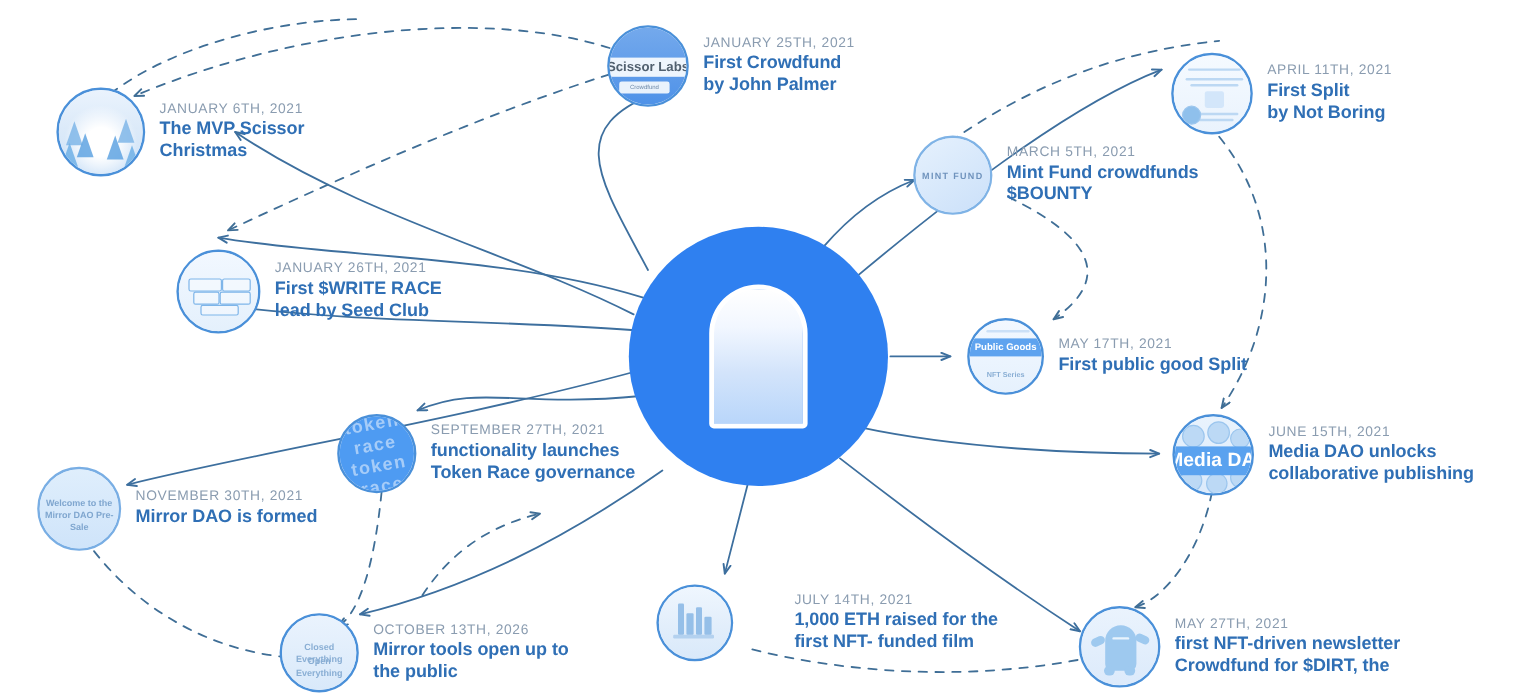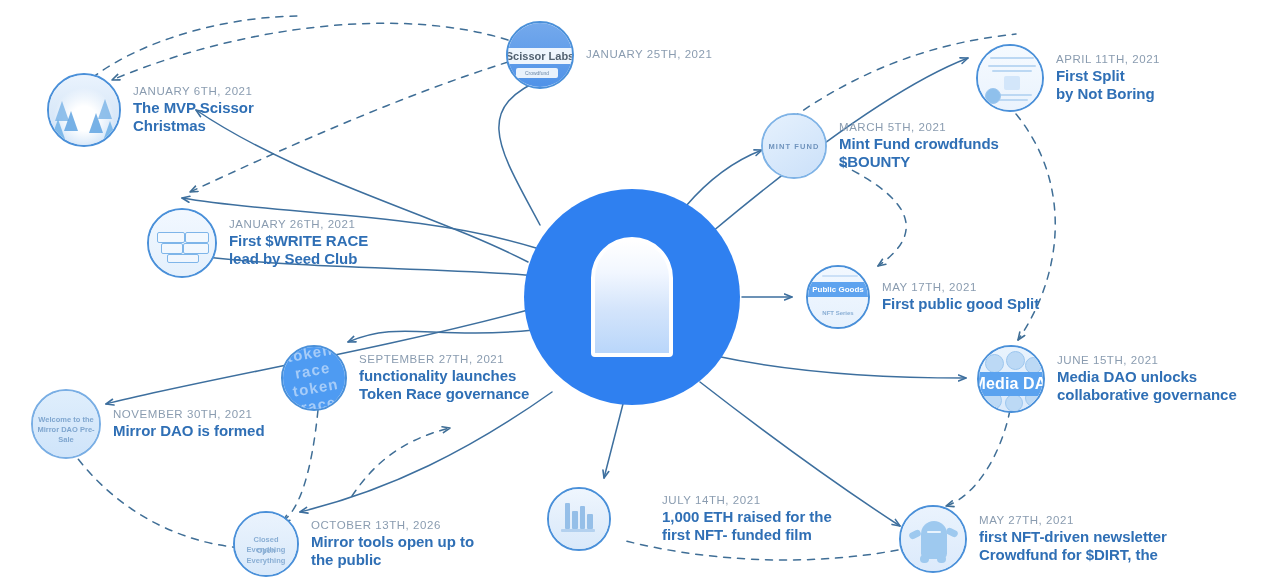--- a/index.html
+++ b/index.html
@@ -323,20 +323,24 @@
   </div>
 
   <div class="node" style="left:506px;top:21px;">
     <div class="thumb" style="width:68px;height:68px;">
       <div class="art-scissor"></div>
       <div class="scissor-band" style="top:25px;">Scissor Labs</div>
       <div class="scissor-btn" style="left:8px;top:45px;width:42px;height:10px;">Crowdfund</div>
     </div>
     <div class="txt">
       <div class="date">JANUARY 25TH, 2021</div>
+      <div class="title">
+        <div>First Crowdfund</div>
+        <div>by John Palmer</div>
+      </div>
     </div>
   </div>
 
   <div class="node" style="left:147px;top:208px;">
     <div class="thumb" style="width:70px;height:70px;">
       <div class="art-write">
         <div class="write-bar" style="left:8px;top:22px;width:26px;height:9px;"></div>
         <div class="write-bar" style="left:36px;top:22px;width:22px;height:9px;"></div>
         <div class="write-bar" style="left:12px;top:33px;width:20px;height:9px;"></div>
         <div class="write-bar" style="left:34px;top:33px;width:24px;height:9px;"></div>
@@ -434,21 +438,21 @@
         <div class="av" style="left:4px;top:44px;width:17px;height:17px;"></div>
         <div class="av" style="left:26px;top:47px;width:16px;height:16px;"></div>
         <div class="av" style="left:46px;top:42px;width:16px;height:16px;"></div>
       </div>
       <div class="thumb-cap" style="top:25px;font-size:16px;">Media DAOs</div>
     </div>
     <div class="txt">
       <div class="date">JUNE 15TH, 2021</div>
       <div class="title">
         <div>Media DAO unlocks</div>
-        <div>collaborative governance</div>
+        <div>collaborative publishing</div>
       </div>
     </div>
   </div>
 
   <div class="node" style="left:547px;top:487px;gap:39px;">
     <div class="thumb" style="width:64px;height:64px;">
       <div class="art-film">
         <div class="film-block" style="left:16px;top:14px;width:5px;height:26px;"></div>
         <div class="film-block" style="left:23px;top:22px;width:6px;height:18px;"></div>
         <div class="film-block" style="left:31px;top:17px;width:5px;height:23px;"></div>

